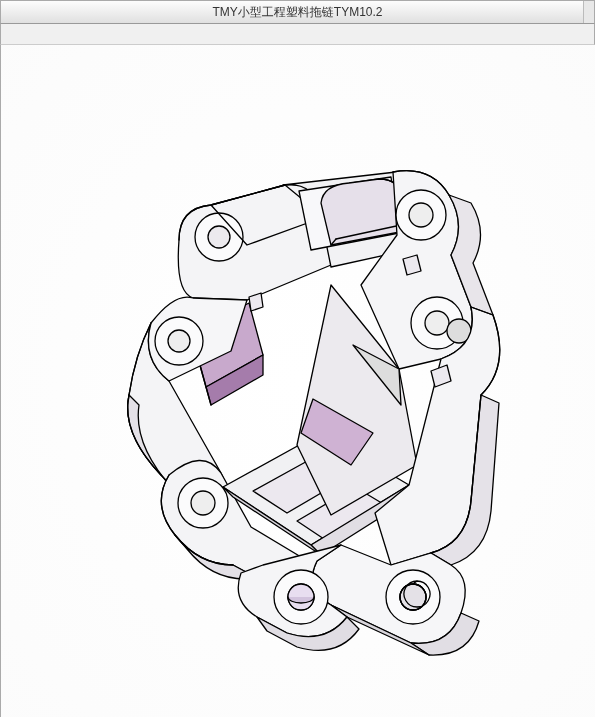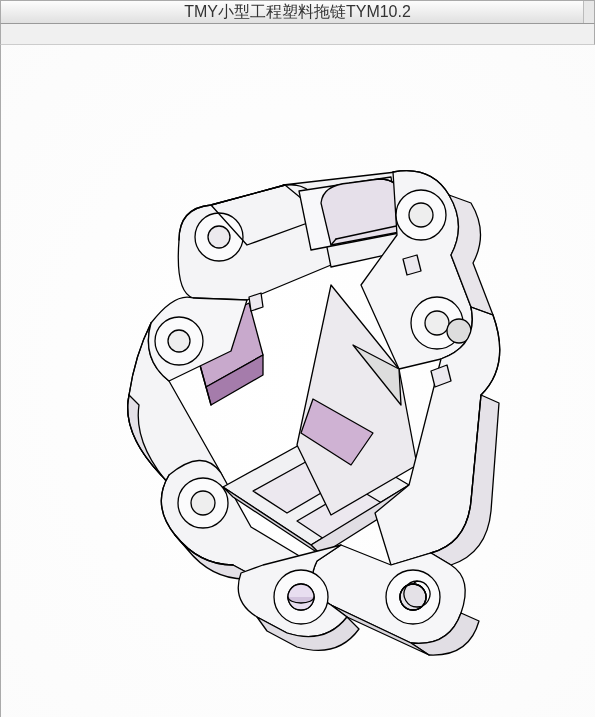--- a/index.html
+++ b/index.html
@@ -9,21 +9,21 @@
     height: 717px;
     font-family: "Microsoft YaHei", Arial, sans-serif;
     overflow: hidden;
   }
   .title-bar {
     height: 22px;
     background: linear-gradient(to bottom, #fdfdfd, #e0e0e0);
     border: 1px solid #aaa;
     border-bottom: 1px solid #999;
     text-align: center;
-    font-size: 16px;
+    font-size: 12px;
     color: #333;
     line-height: 22px;
     position: relative;
   }
   .title-right {
     position: absolute;
     right: 0;
     top: 0;
     width: 10px;
     height: 22px;

